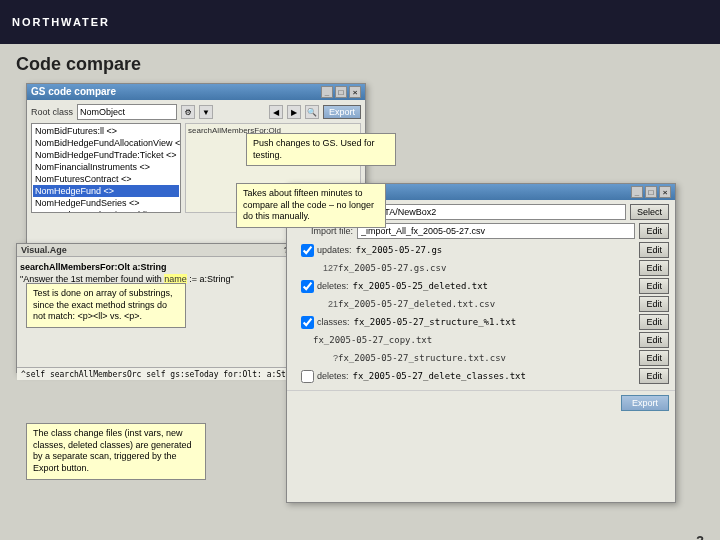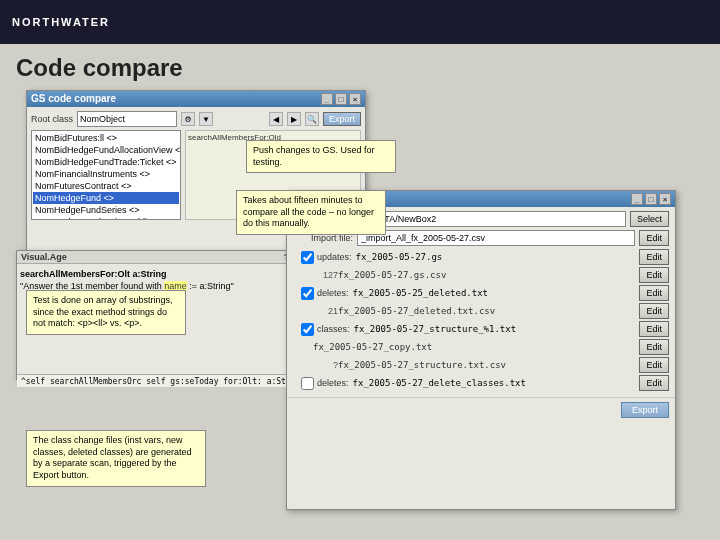--- a/index.html
+++ b/index.html
@@ -28,21 +28,21 @@
       font-weight: bold;
       letter-spacing: 2px;
     }
 
     
     .page-content {
       padding: 10px 16px;
       position: relative;
     }
     .page-title {
-      font-size: 24px;
+      font-size: 18px;
       font-weight: bold;
       color: #222;
       margin-bottom: 8px;
     }
 
     
     .main-area {
       position: relative;
       width: 680px;
       height: 460px;

